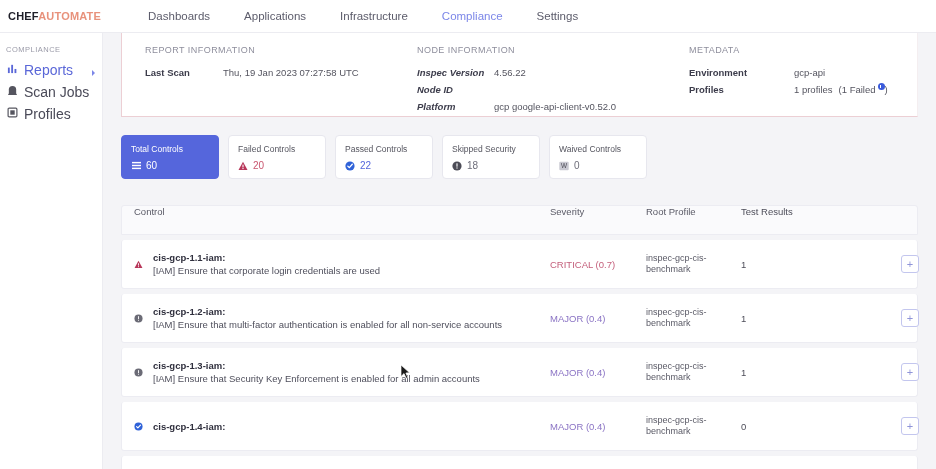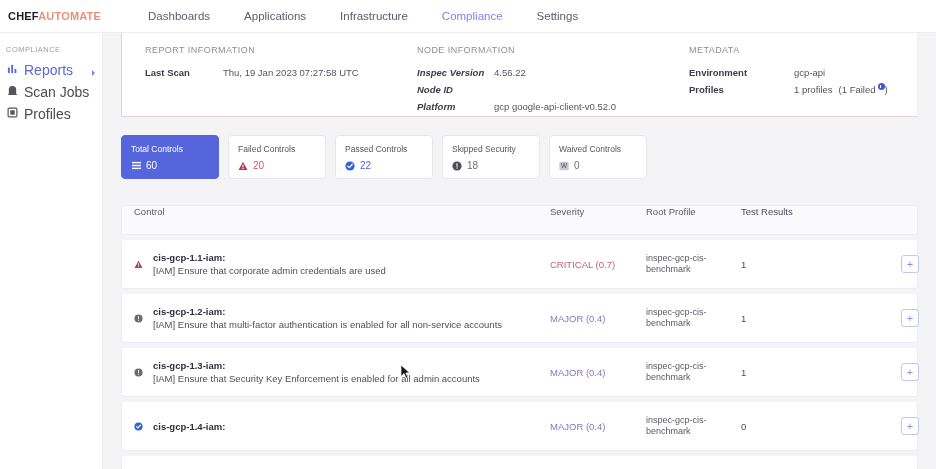--- a/index.html
+++ b/index.html
@@ -386,21 +386,21 @@
         <div class="col-ctrl">
           <span class="status-ico">
             <svg width="9" height="9" viewBox="0 0 10 10">
                 <path d="M5 .9 9.4 8.9H.6z" fill="#b8375a"></path>
                 <rect x="4.5" y="3.6" width="1" height="2.6" fill="#fff"></rect>
                 <rect x="4.5" y="6.9" width="1" height="1" fill="#fff"></rect>
               </svg>
           </span>
           <span class="ctrl-txt">
             <div class="ctrl-id">cis-gcp-1.1-iam:</div>
-            <div class="ctrl-desc">[IAM] Ensure that corporate admin credentials are used</div>
+            <div class="ctrl-desc">[IAM] Ensure that corporate login credentials are used</div>
           </span>
         </div>
         <div class="col-sev sev-critical">CRITICAL (0.7)</div>
         <div class="col-prof">inspec-gcp-cis-benchmark</div>
         <div class="col-test">1</div>
         <div class="col-act">
           <div class="expand-btn">+</div>
         </div>
       </div>
 

